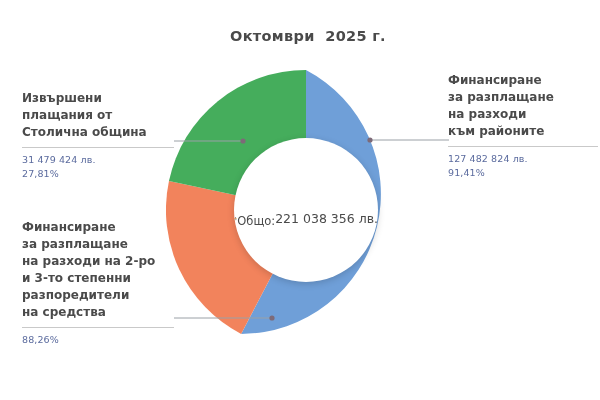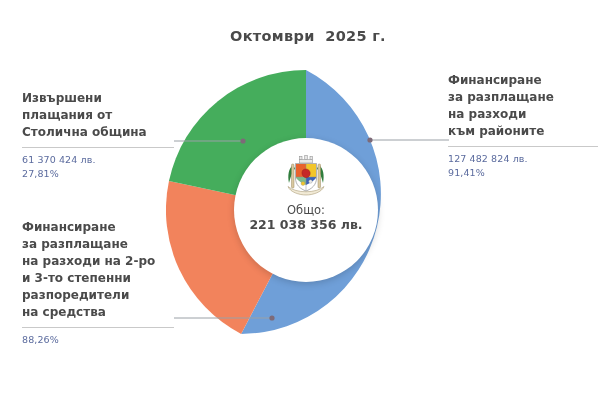--- a/index.html
+++ b/index.html
@@ -51,21 +51,21 @@
   .center-hole {
     position: absolute;
     left: 68px;
     top: 68px;
     width: 144px;
     height: 144px;
     border-radius: 50%;
     background: #ffffff;
     box-shadow: 0 2px 7px rgba(0,0,0,0.17);
     display: flex;
-    flex-direction: column;
+    flex-direction: row;
     align-items: center;
     justify-content: flex-start;
     padding-top: 17px;
     box-sizing: border-box;
   }
 
   
   .coa { display: block; }
 
   .center-total-label {
@@ -75,21 +75,20 @@
     line-height: 1.25;
     text-align: center;
     white-space: nowrap;
   }
   .center-total-value {
     font-size: 12.5px;
     color: #4a4a4a;
     line-height: 1.25;
     text-align: center;
     white-space: nowrap;
-    font-weight: bold;
   }
 
   
   .callout { position: absolute; }
 
   .callout-title {
     font-size: 12px;
     font-weight: bold;
     color: #4a4a4a;
     line-height: 1.42;
@@ -201,21 +200,21 @@
     <div class="callout-rule"></div>
     <div class="callout-value">127 482 824 лв.</div>
     <div class="callout-pct">91,41%</div>
   </div>
 
   <div class="callout callout-left" id="callout-payments">
     <div class="callout-title">Извършени
 плащания от
 Столична община</div>
     <div class="callout-rule"></div>
-    <div class="callout-value">61 370 424 лв.</div>
+    <div class="callout-value">31 479 424 лв.</div>
     <div class="callout-pct">27,81%</div>
   </div>
 
   <div class="callout callout-left" id="callout-spenders">
     <div class="callout-title">Финансиране
 за разплащане
 на разходи на 2-ро
 и 3-то степенни
 разпоредители
 на средства</div>

